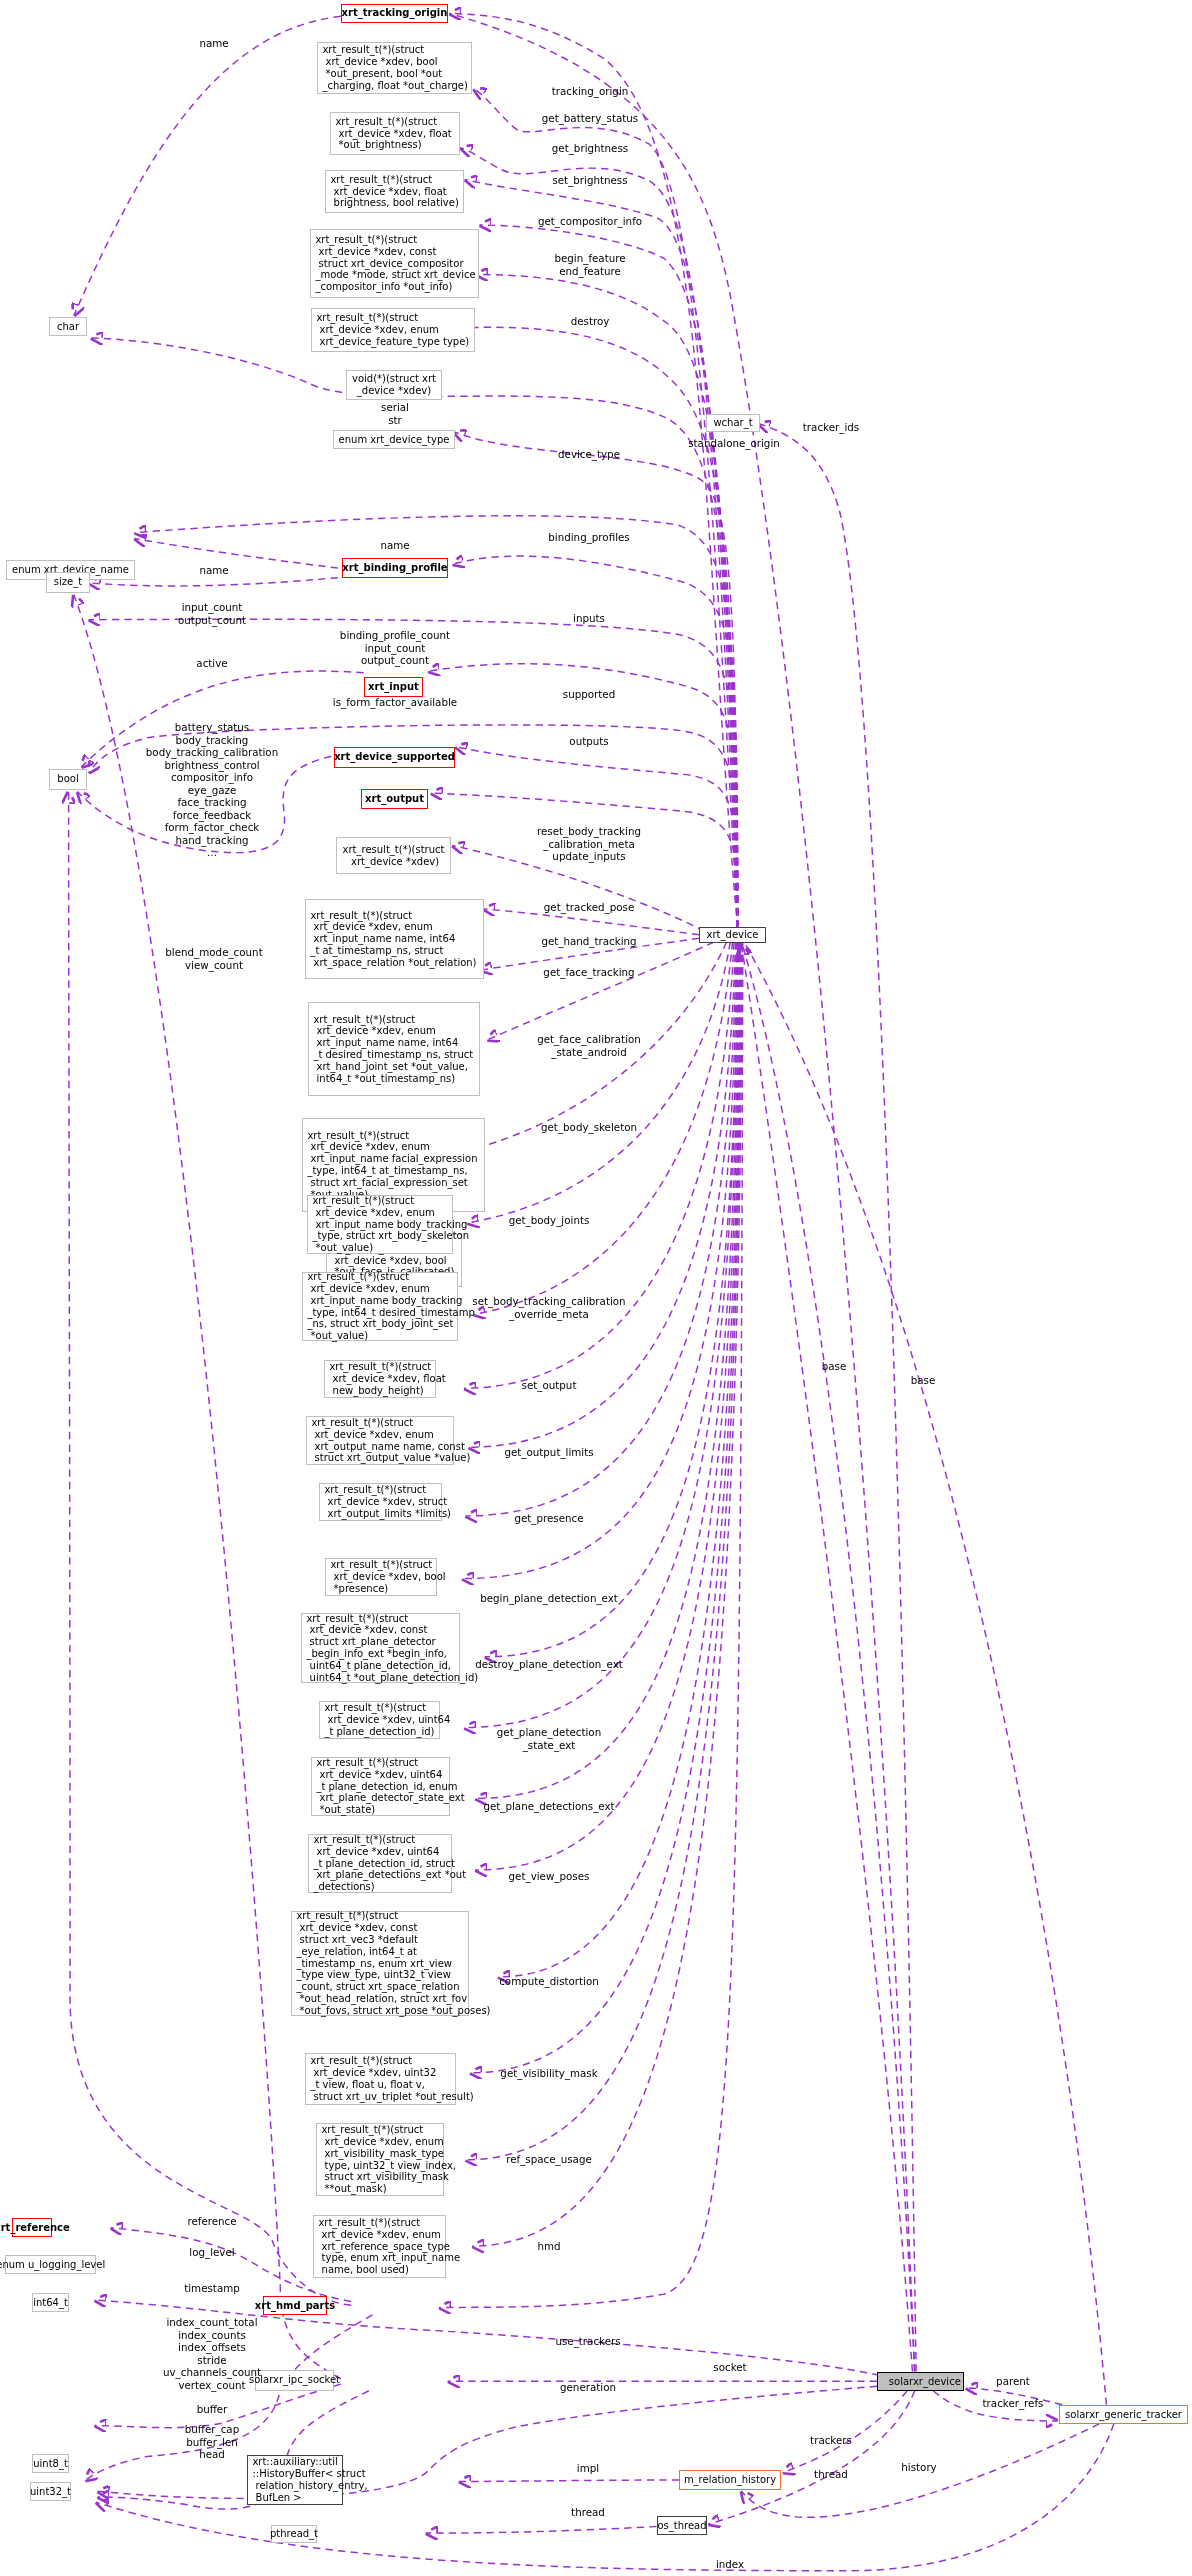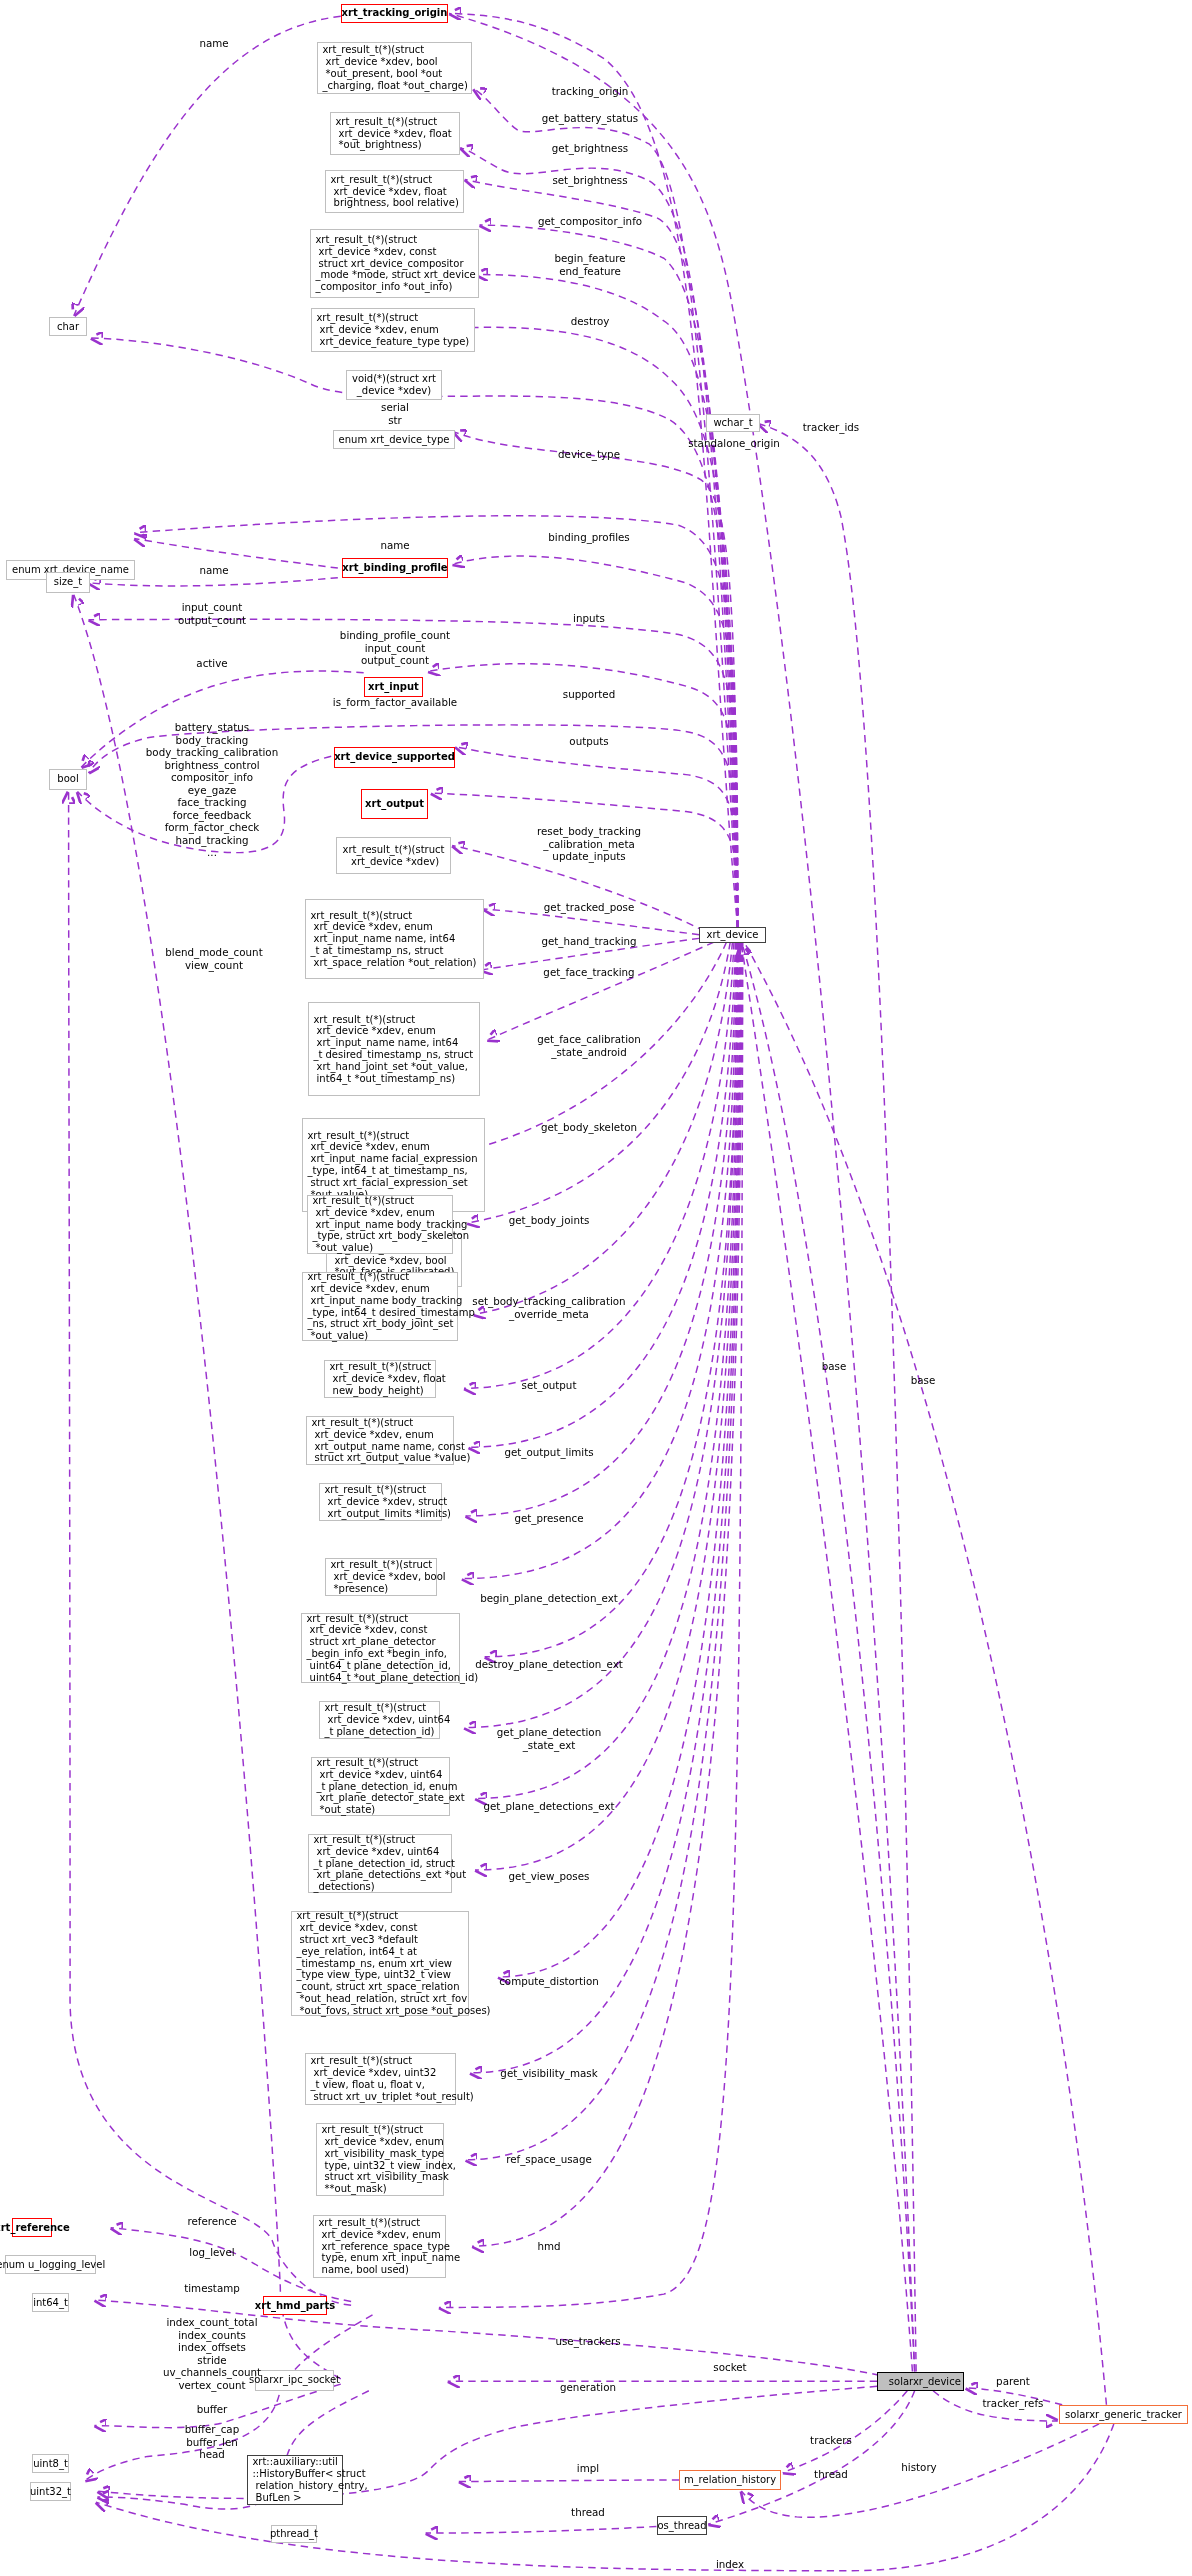--- a/index.html
+++ b/index.html
@@ -124,21 +124,21 @@
 <div class="node" style="left:346px;top:370px;width:96px;height:29.5px;">void(*)(struct xrt
 _device *xdev)</div>
 <div class="node" style="left:49px;top:317px;width:38px;height:19px;">char</div>
 <div class="node" style="left:333px;top:430px;width:122px;height:19px;">enum xrt_device_type</div>
 <div class="node" style="left:6px;top:524px;width:129px;height:20px;margin-top:36px;">enum xrt_device_name</div>
 <div class="node red" style="left:342px;top:558px;width:106px;height:20px;">xrt_binding_profile</div>
 <div class="node" style="left:46px;top:572px;width:44px;height:20.7px;">size_t</div>
 <div class="node red" style="left:364px;top:662px;width:59px;height:20px;margin-top:15px;">xrt_input</div>
 <div class="node" style="left:49px;top:769px;width:38px;height:20.7px;">bool</div>
 <div class="node red" style="left:334px;top:747px;width:121px;height:20.7px;">xrt_device_supported</div>
-<div class="node red" style="left:361px;top:789px;width:67px;height:30px;">xrt_output</div>
+<div class="node red" style="left:361px;top:789px;width:67px;height:20px;">xrt_output</div>
 <div class="node" style="left:336px;top:837px;width:115px;height:37px;">xrt_result_t(*)(struct
  xrt_device *xdev)</div>
 <div class="node fn" style="left:305px;top:899px;width:179px;height:80px;">xrt_result_t(*)(struct
  xrt_device *xdev, enum
  xrt_input_name name, int64
 _t at_timestamp_ns, struct
  xrt_space_relation *out_relation)</div>
 <div class="node fn" style="left:308px;top:1002px;width:172px;height:94px;">xrt_result_t(*)(struct
  xrt_device *xdev, enum
  xrt_input_name name, int64

